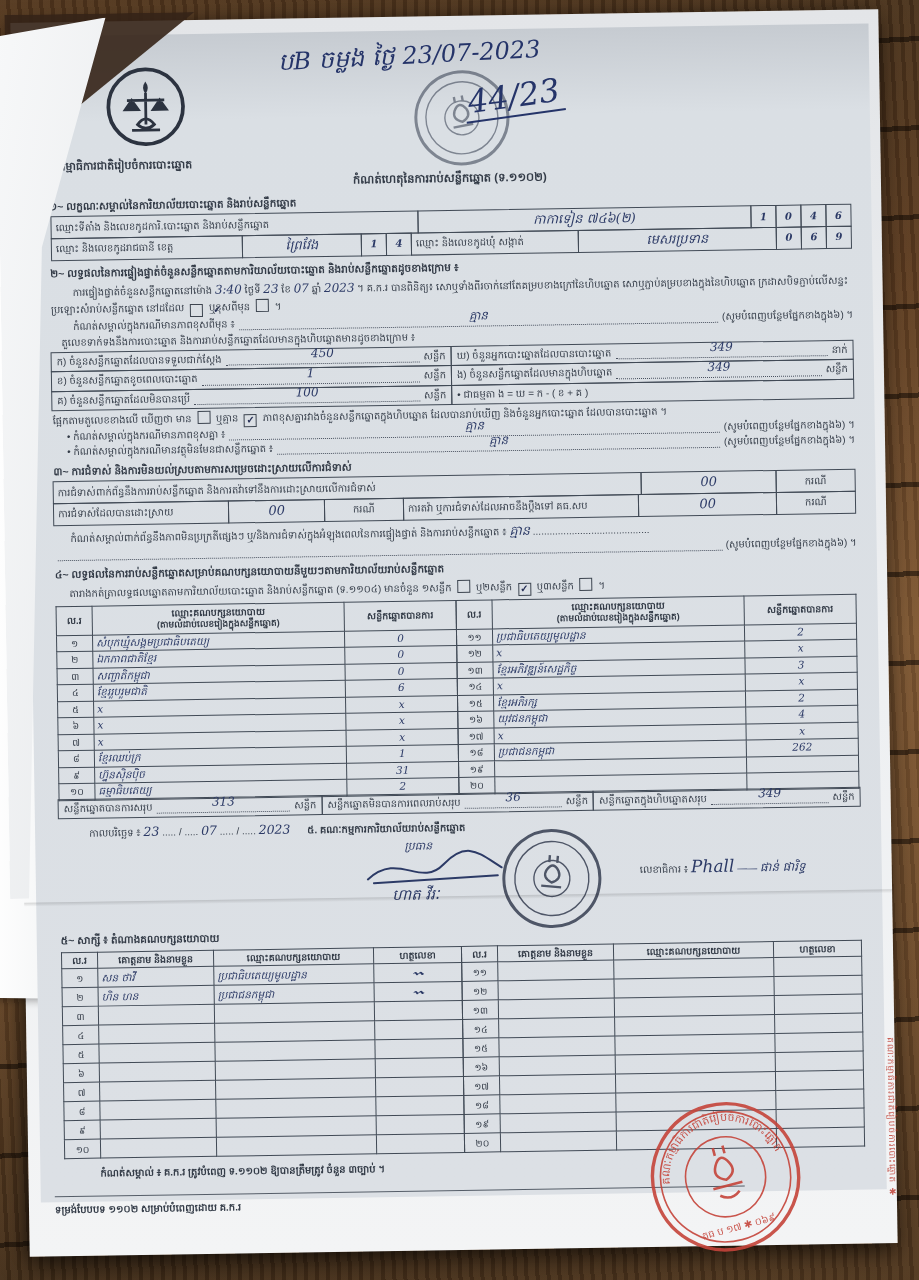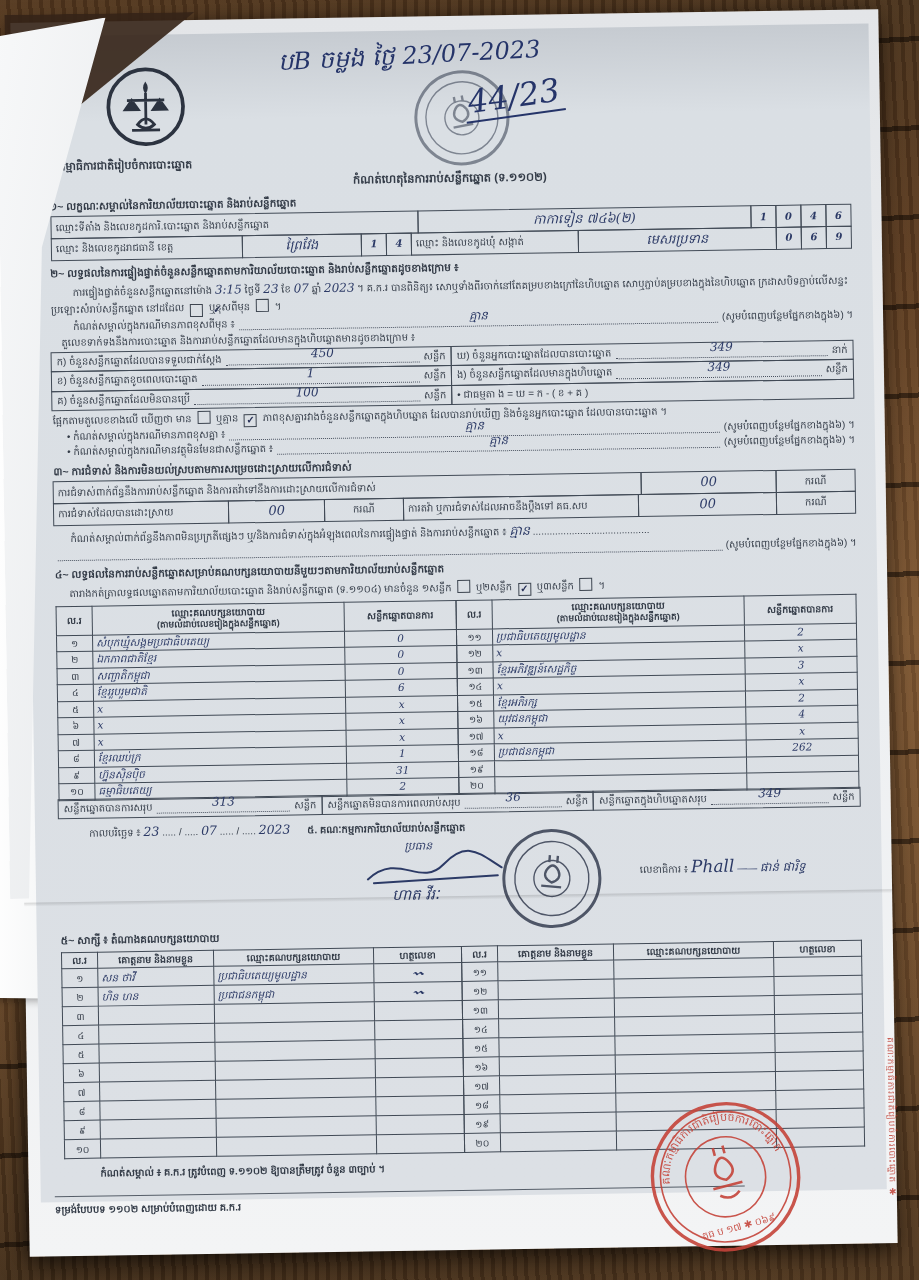--- a/index.html
+++ b/index.html
@@ -123,21 +123,21 @@
           <div class="cell code-box hw">0</div>
           <div class="cell code-box hw">6</div>
           <div class="cell code-box hw">9</div>
         </div>
       </div>
 
       
       <div class="sec-head">២~ លទ្ធផលនៃការផ្ទៀងផ្ទាត់ចំនួនសន្លឹកឆ្នោតតាមការិយាល័យបោះឆ្នោត និងរាប់សន្លឹកឆ្នោតដូចខាងក្រោម ៖</div>
       <div class="indent">
         <span>ការផ្ទៀងផ្ទាត់ចំនួនសន្លឹកឆ្នោតនៅម៉ោង</span>
-        <span class="hw" style="font-size:12px;">3:15</span>
+        <span class="hw" style="font-size:12px;">3:40</span>
         <span>ថ្ងៃទី</span>
         <span class="hw" style="font-size:12px;">23</span>
         <span>ខែ</span>
         <span class="hw" style="font-size:12px;">07</span>
         <span>ឆ្នាំ</span>
         <span class="hw" style="font-size:12px;">2023</span>
         <span>។ គ.ក.រ បានពិនិត្យ៖ សោឬទាំងពីរចាក់នៅតែគម្របខាងក្រៅនៃហិបឆ្នោត សោឬភ្ជាប់គម្របខាងក្នុងនៃហិបឆ្នោត ក្រដាសបិទភ្ជាប់លើសន្ទះប្រឡោះសំរាប់សន្លឹកឆ្នោត នៅដដែល</span>
         <span class="cb"><i>✓</i></span>
         <span>ឬខុសពីមុន</span>
         <span class="cb"><i></i></span>

